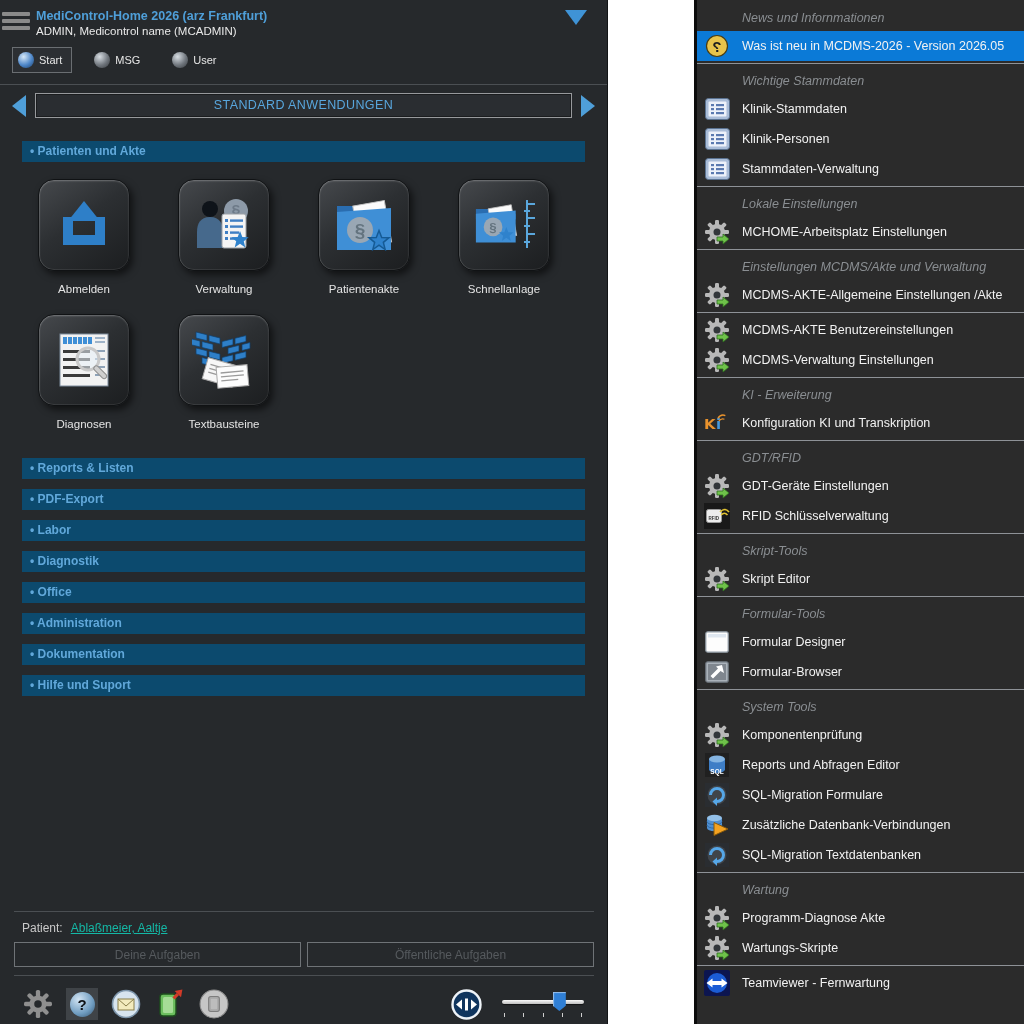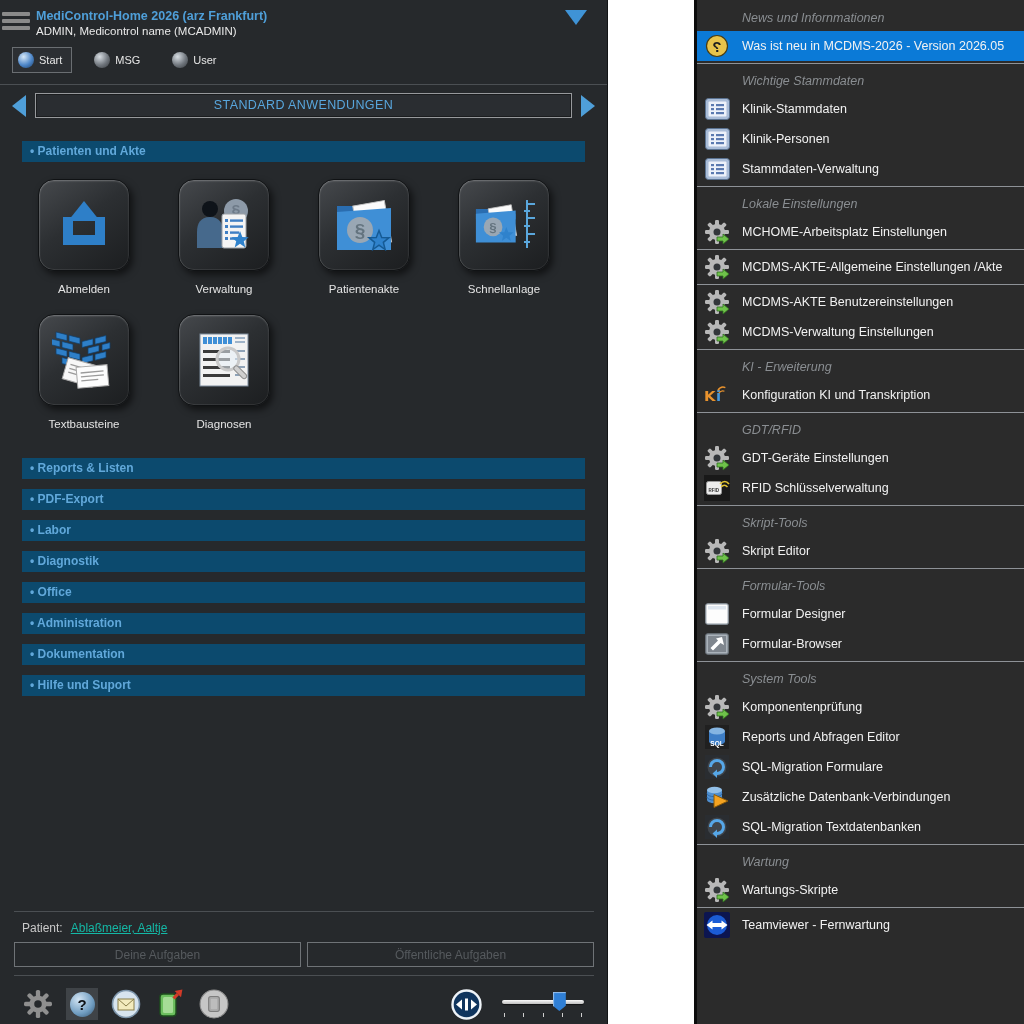--- a/index.html
+++ b/index.html
@@ -203,20 +203,54 @@
               <path d="M52 14 H58"></path>
               <path d="M52 29 H58"></path>
               <path d="M52 45 H58"></path>
             </g>
           </svg>
         </div>
         <div class="tile-label">Schnellanlage</div>
       </div>
       <div class="tile-wrap">
         <div class="tile">
+          <svg width="56" height="58" viewBox="0 0 56 58">
+            <rect x="4" y="3" width="48" height="52" fill="#f2f2f2" stroke="#7d8b9c"></rect>
+            <g fill="#3f8fd6">
+              <rect x="7" y="6" width="4" height="7"></rect>
+              <rect x="12" y="6" width="4" height="7"></rect>
+              <rect x="17" y="6" width="4" height="7"></rect>
+              <rect x="22" y="6" width="4" height="7"></rect>
+              <rect x="27" y="6" width="4" height="7"></rect>
+              <rect x="32" y="6" width="4" height="7"></rect>
+            </g>
+            <g fill="#9fb3c8">
+              <rect x="39" y="6" width="10" height="2"></rect>
+              <rect x="39" y="10" width="10" height="2"></rect>
+            </g>
+            <g fill="#3a3a3a">
+              <rect x="7" y="19" width="27" height="3"></rect>
+              <rect x="7" y="27" width="27" height="3"></rect>
+              <rect x="7" y="35" width="27" height="3"></rect>
+              <rect x="7" y="43" width="27" height="3"></rect>
+            </g>
+            <g fill="#8fa3b8">
+              <rect x="39" y="19" width="10" height="2"></rect>
+              <rect x="39" y="27" width="10" height="2"></rect>
+              <rect x="39" y="35" width="10" height="2"></rect>
+              <rect x="39" y="43" width="10" height="2"></rect>
+            </g>
+            <circle cx="32" cy="28" r="11" fill="#e8f1f8" fill-opacity="0.55" stroke="#c9c9c9" stroke-width="3"></circle>
+            <rect x="-2" y="-2.5" width="16" height="5" rx="2.5" fill="#cfcfcf" stroke="#8f8f8f" transform="translate(40,37) rotate(45)"></rect>
+          </svg>
+        </div>
+        <div class="tile-label">Diagnosen</div>
+      </div>
+      <div class="tile-wrap">
+        <div class="tile">
           <svg width="64" height="58" viewBox="0 0 64 58">
             <g fill="#2e7fc8" stroke="#11406a" stroke-width="0.7">
               <g transform="skewY(14) translate(2,-8)">
                 <rect x="2" y="8" width="11" height="6"></rect>
                 <rect x="15" y="8" width="11" height="6"></rect>
                 <rect x="8" y="16" width="11" height="6"></rect>
                 <rect x="-4" y="16" width="10" height="6"></rect>
                 <rect x="2" y="24" width="11" height="6"></rect>
                 <rect x="15" y="24" width="11" height="6"></rect>
                 <rect x="8" y="32" width="11" height="6"></rect>
@@ -243,54 +277,20 @@
               <g stroke="#9a9a9a" stroke-width="1.3">
                 <line x1="29" y1="41" x2="52" y2="41"></line>
                 <line x1="29" y1="45" x2="52" y2="45"></line>
                 <line x1="29" y1="49" x2="46" y2="49"></line>
               </g>
             </g>
           </svg>
         </div>
         <div class="tile-label">Textbausteine</div>
       </div>
-      <div class="tile-wrap">
-        <div class="tile">
-          <svg width="56" height="58" viewBox="0 0 56 58">
-            <rect x="4" y="3" width="48" height="52" fill="#f2f2f2" stroke="#7d8b9c"></rect>
-            <g fill="#3f8fd6">
-              <rect x="7" y="6" width="4" height="7"></rect>
-              <rect x="12" y="6" width="4" height="7"></rect>
-              <rect x="17" y="6" width="4" height="7"></rect>
-              <rect x="22" y="6" width="4" height="7"></rect>
-              <rect x="27" y="6" width="4" height="7"></rect>
-              <rect x="32" y="6" width="4" height="7"></rect>
-            </g>
-            <g fill="#9fb3c8">
-              <rect x="39" y="6" width="10" height="2"></rect>
-              <rect x="39" y="10" width="10" height="2"></rect>
-            </g>
-            <g fill="#3a3a3a">
-              <rect x="7" y="19" width="27" height="3"></rect>
-              <rect x="7" y="27" width="27" height="3"></rect>
-              <rect x="7" y="35" width="27" height="3"></rect>
-              <rect x="7" y="43" width="27" height="3"></rect>
-            </g>
-            <g fill="#8fa3b8">
-              <rect x="39" y="19" width="10" height="2"></rect>
-              <rect x="39" y="27" width="10" height="2"></rect>
-              <rect x="39" y="35" width="10" height="2"></rect>
-              <rect x="39" y="43" width="10" height="2"></rect>
-            </g>
-            <circle cx="32" cy="28" r="11" fill="#e8f1f8" fill-opacity="0.55" stroke="#c9c9c9" stroke-width="3"></circle>
-            <rect x="-2" y="-2.5" width="16" height="5" rx="2.5" fill="#cfcfcf" stroke="#8f8f8f" transform="translate(40,37) rotate(45)"></rect>
-          </svg>
-        </div>
-        <div class="tile-label">Diagnosen</div>
-      </div>
     </div>
 
   <div class="bars" id="bars-list">
       <div class="sec-bar"><span>Reports &amp; Listen</span></div>
       <div class="sec-bar"><span>PDF-Export</span></div>
       <div class="sec-bar"><span>Labor</span></div>
       <div class="sec-bar"><span>Diagnostik</span></div>
       <div class="sec-bar"><span>Office</span></div>
       <div class="sec-bar"><span>Administration</span></div>
       <div class="sec-bar"><span>Dokumentation</span></div>
@@ -450,20 +450,21 @@
             <rect x="11" y="1" width="4" height="24" rx="1.2" transform="rotate(135 13 13)"></rect>
             <circle cx="13" cy="13" r="8"></circle>
           </g>
           <circle cx="13" cy="13" r="3.5" fill="#32363a"></circle>
           <polygon points="13,18 19,18 19,15 25,20 19,25 19,22 13,22" fill="#6fc24a" stroke="#2f6e1e" stroke-width="0.8"></polygon>
         </svg>
       </span>
       <span class="mi-label">MCHOME-Arbeitsplatz Einstellungen</span>
     </div>
     <div class="menu-sep"></div>
+    <div class="menu-header">Einstellungen MCDMS/Akte und Verwaltung</div>
     <div class="menu-item">
       <span class="mi-icon">
         <svg width="26" height="26" viewBox="0 0 26 26">
           <g fill="#b8b8b8">
             <rect x="11" y="1" width="4" height="24" rx="1.2"></rect>
             <rect x="11" y="1" width="4" height="24" rx="1.2" transform="rotate(45 13 13)"></rect>
             <rect x="11" y="1" width="4" height="24" rx="1.2" transform="rotate(90 13 13)"></rect>
             <rect x="11" y="1" width="4" height="24" rx="1.2" transform="rotate(135 13 13)"></rect>
             <circle cx="13" cy="13" r="8"></circle>
           </g>
@@ -659,20 +660,36 @@
             <rect x="11" y="1" width="4" height="24" rx="1.2"></rect>
             <rect x="11" y="1" width="4" height="24" rx="1.2" transform="rotate(45 13 13)"></rect>
             <rect x="11" y="1" width="4" height="24" rx="1.2" transform="rotate(90 13 13)"></rect>
             <rect x="11" y="1" width="4" height="24" rx="1.2" transform="rotate(135 13 13)"></rect>
             <circle cx="13" cy="13" r="8"></circle>
           </g>
           <circle cx="13" cy="13" r="3.5" fill="#32363a"></circle>
           <polygon points="13,18 19,18 19,15 25,20 19,25 19,22 13,22" fill="#6fc24a" stroke="#2f6e1e" stroke-width="0.8"></polygon>
         </svg>
       </span>
+      <span class="mi-label">Programm-Diagnose Akte</span>
+    </div>
+    <div class="menu-item">
+      <span class="mi-icon">
+        <svg width="26" height="26" viewBox="0 0 26 26">
+          <g fill="#b8b8b8">
+            <rect x="11" y="1" width="4" height="24" rx="1.2"></rect>
+            <rect x="11" y="1" width="4" height="24" rx="1.2" transform="rotate(45 13 13)"></rect>
+            <rect x="11" y="1" width="4" height="24" rx="1.2" transform="rotate(90 13 13)"></rect>
+            <rect x="11" y="1" width="4" height="24" rx="1.2" transform="rotate(135 13 13)"></rect>
+            <circle cx="13" cy="13" r="8"></circle>
+          </g>
+          <circle cx="13" cy="13" r="3.5" fill="#32363a"></circle>
+          <polygon points="13,18 19,18 19,15 25,20 19,25 19,22 13,22" fill="#6fc24a" stroke="#2f6e1e" stroke-width="0.8"></polygon>
+        </svg>
+      </span>
       <span class="mi-label">Wartungs-Skripte</span>
     </div>
     <div class="menu-sep"></div>
     <div class="menu-item">
       <span class="mi-icon">
         <svg width="26" height="26" viewBox="0 0 26 26">
           <rect width="26" height="26" rx="2" fill="#0c1550"></rect>
           <circle cx="13" cy="13" r="10" fill="#1b5cd5"></circle>
           <polygon points="2.5,13 8.5,8.5 8.5,11 17.5,11 17.5,8.5 23.5,13 17.5,17.5 17.5,15 8.5,15 8.5,17.5" fill="#fff"></polygon>
         </svg>

